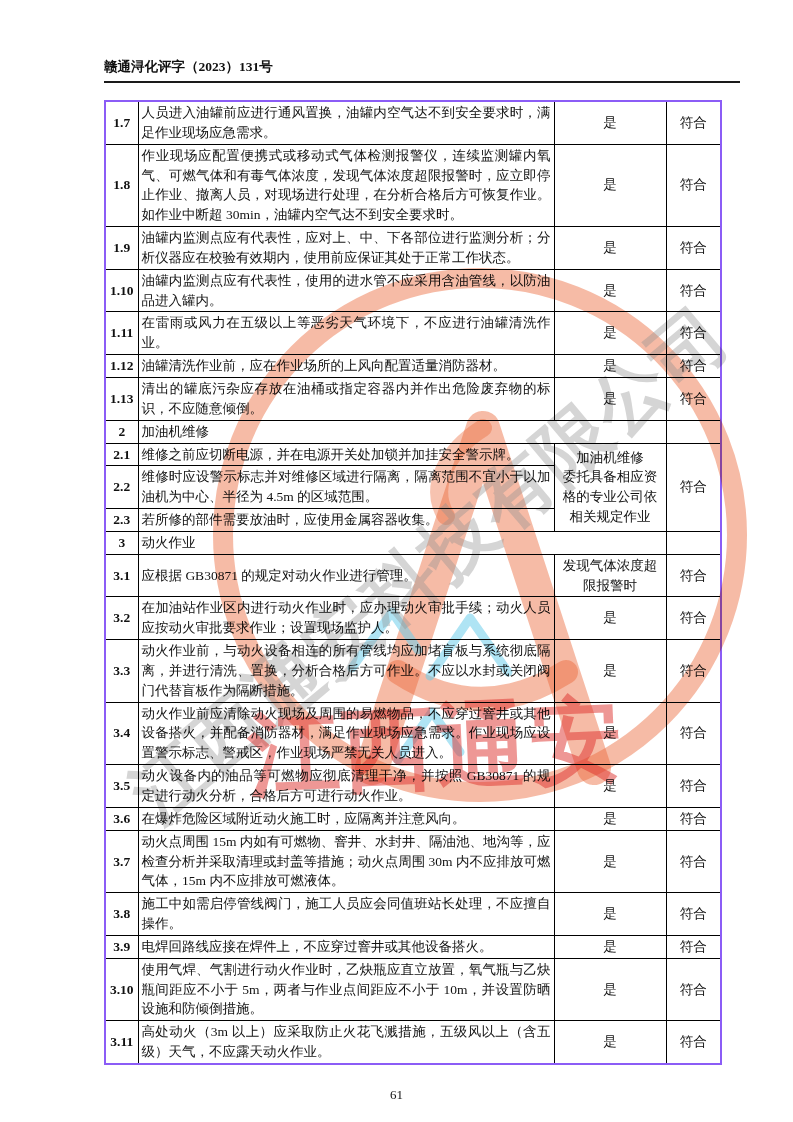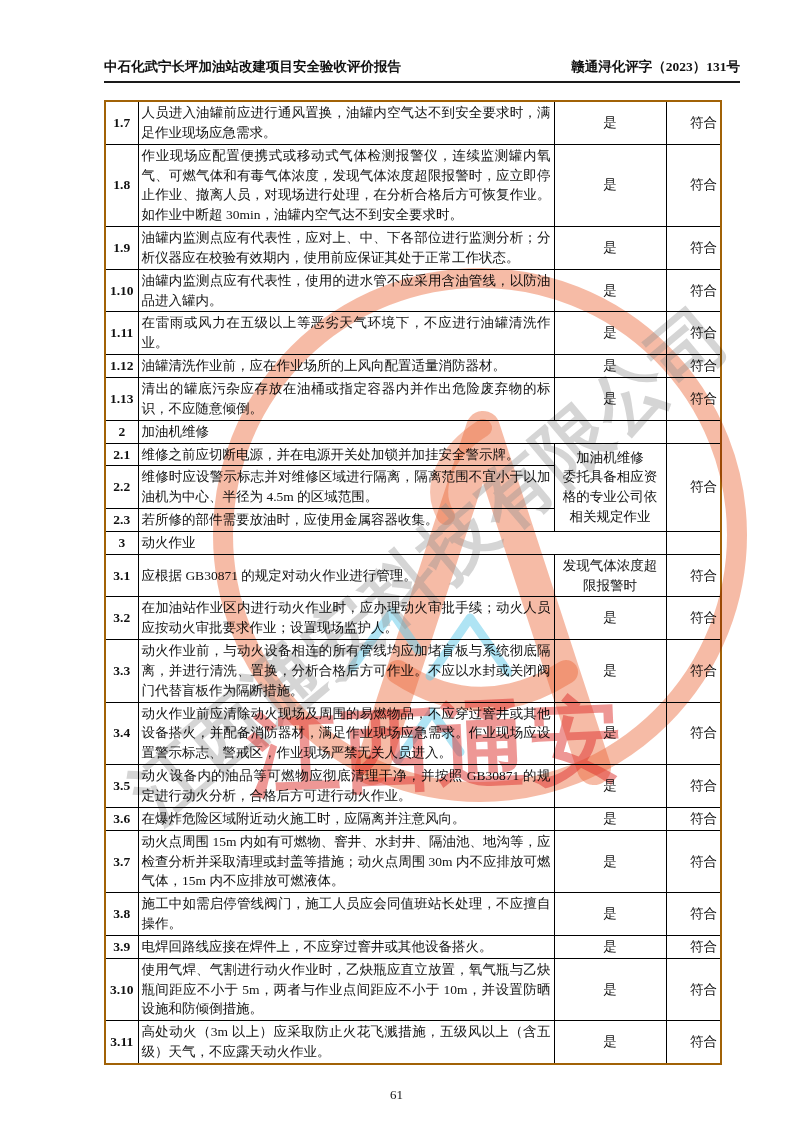--- a/index.html
+++ b/index.html
@@ -18,34 +18,34 @@
     position:absolute;left:104px;top:58px;width:636px;
     display:flex;justify-content:space-between;align-items:flex-end;
     border-bottom:2px solid #1a1a1a;
     padding-bottom:5px;
     font-size:13.5px;font-weight:bold;white-space:nowrap;
   }
   
   .tbl-wrap{position:absolute;left:104px;top:100px;width:616px;}
   table.checklist{
     border-collapse:collapse;table-layout:fixed;width:616px;
-    border:2px solid #a16207;
+    border:2px solid #8b5cf6;
     font-size:13.5px;line-height:1.47;
   }
   table.checklist td{
     border:1px solid #000;
     padding:1px 3px;
     vertical-align:middle;
     overflow:hidden;
   }
   td.cell-no{font-weight:bold;text-align:center;padding:1px 0;}
   td.cell-desc{text-align:justify;}
   td.cell-desc.section{text-align:left;}
   td.cell-remark{text-align:center;white-space:pre-line;}
-  td.cell-result{text-align:right;}
+  td.cell-result{text-align:center;}
   
   .watermark{
     position:absolute;inset:0;pointer-events:none;
     mix-blend-mode:multiply;
   }
   .stamp-ring{
     position:absolute;left:213px;top:268px;width:534px;height:534px;
     box-sizing:border-box;border:20px solid rgba(236,104,58,0.45);
     border-radius:50%;
   }
@@ -68,21 +68,20 @@
     position:absolute;left:0;top:1087px;width:100%;
     text-align:center;font-size:13px;
   }
 </style>
 </head>
 <body>
 
 <div class="page">
 
   <div class="header">
-    <span>中石化武宁长坪加油站改建项目安全验收评价报告</span>
     <span>赣通浔化评字（2023）131号</span>
   </div>
 
   <div class="tbl-wrap">
     <table class="checklist">
       <colgroup>
         <col style="width:33px">
         <col style="width:416px">
         <col style="width:112px">
         <col style="width:55px">

